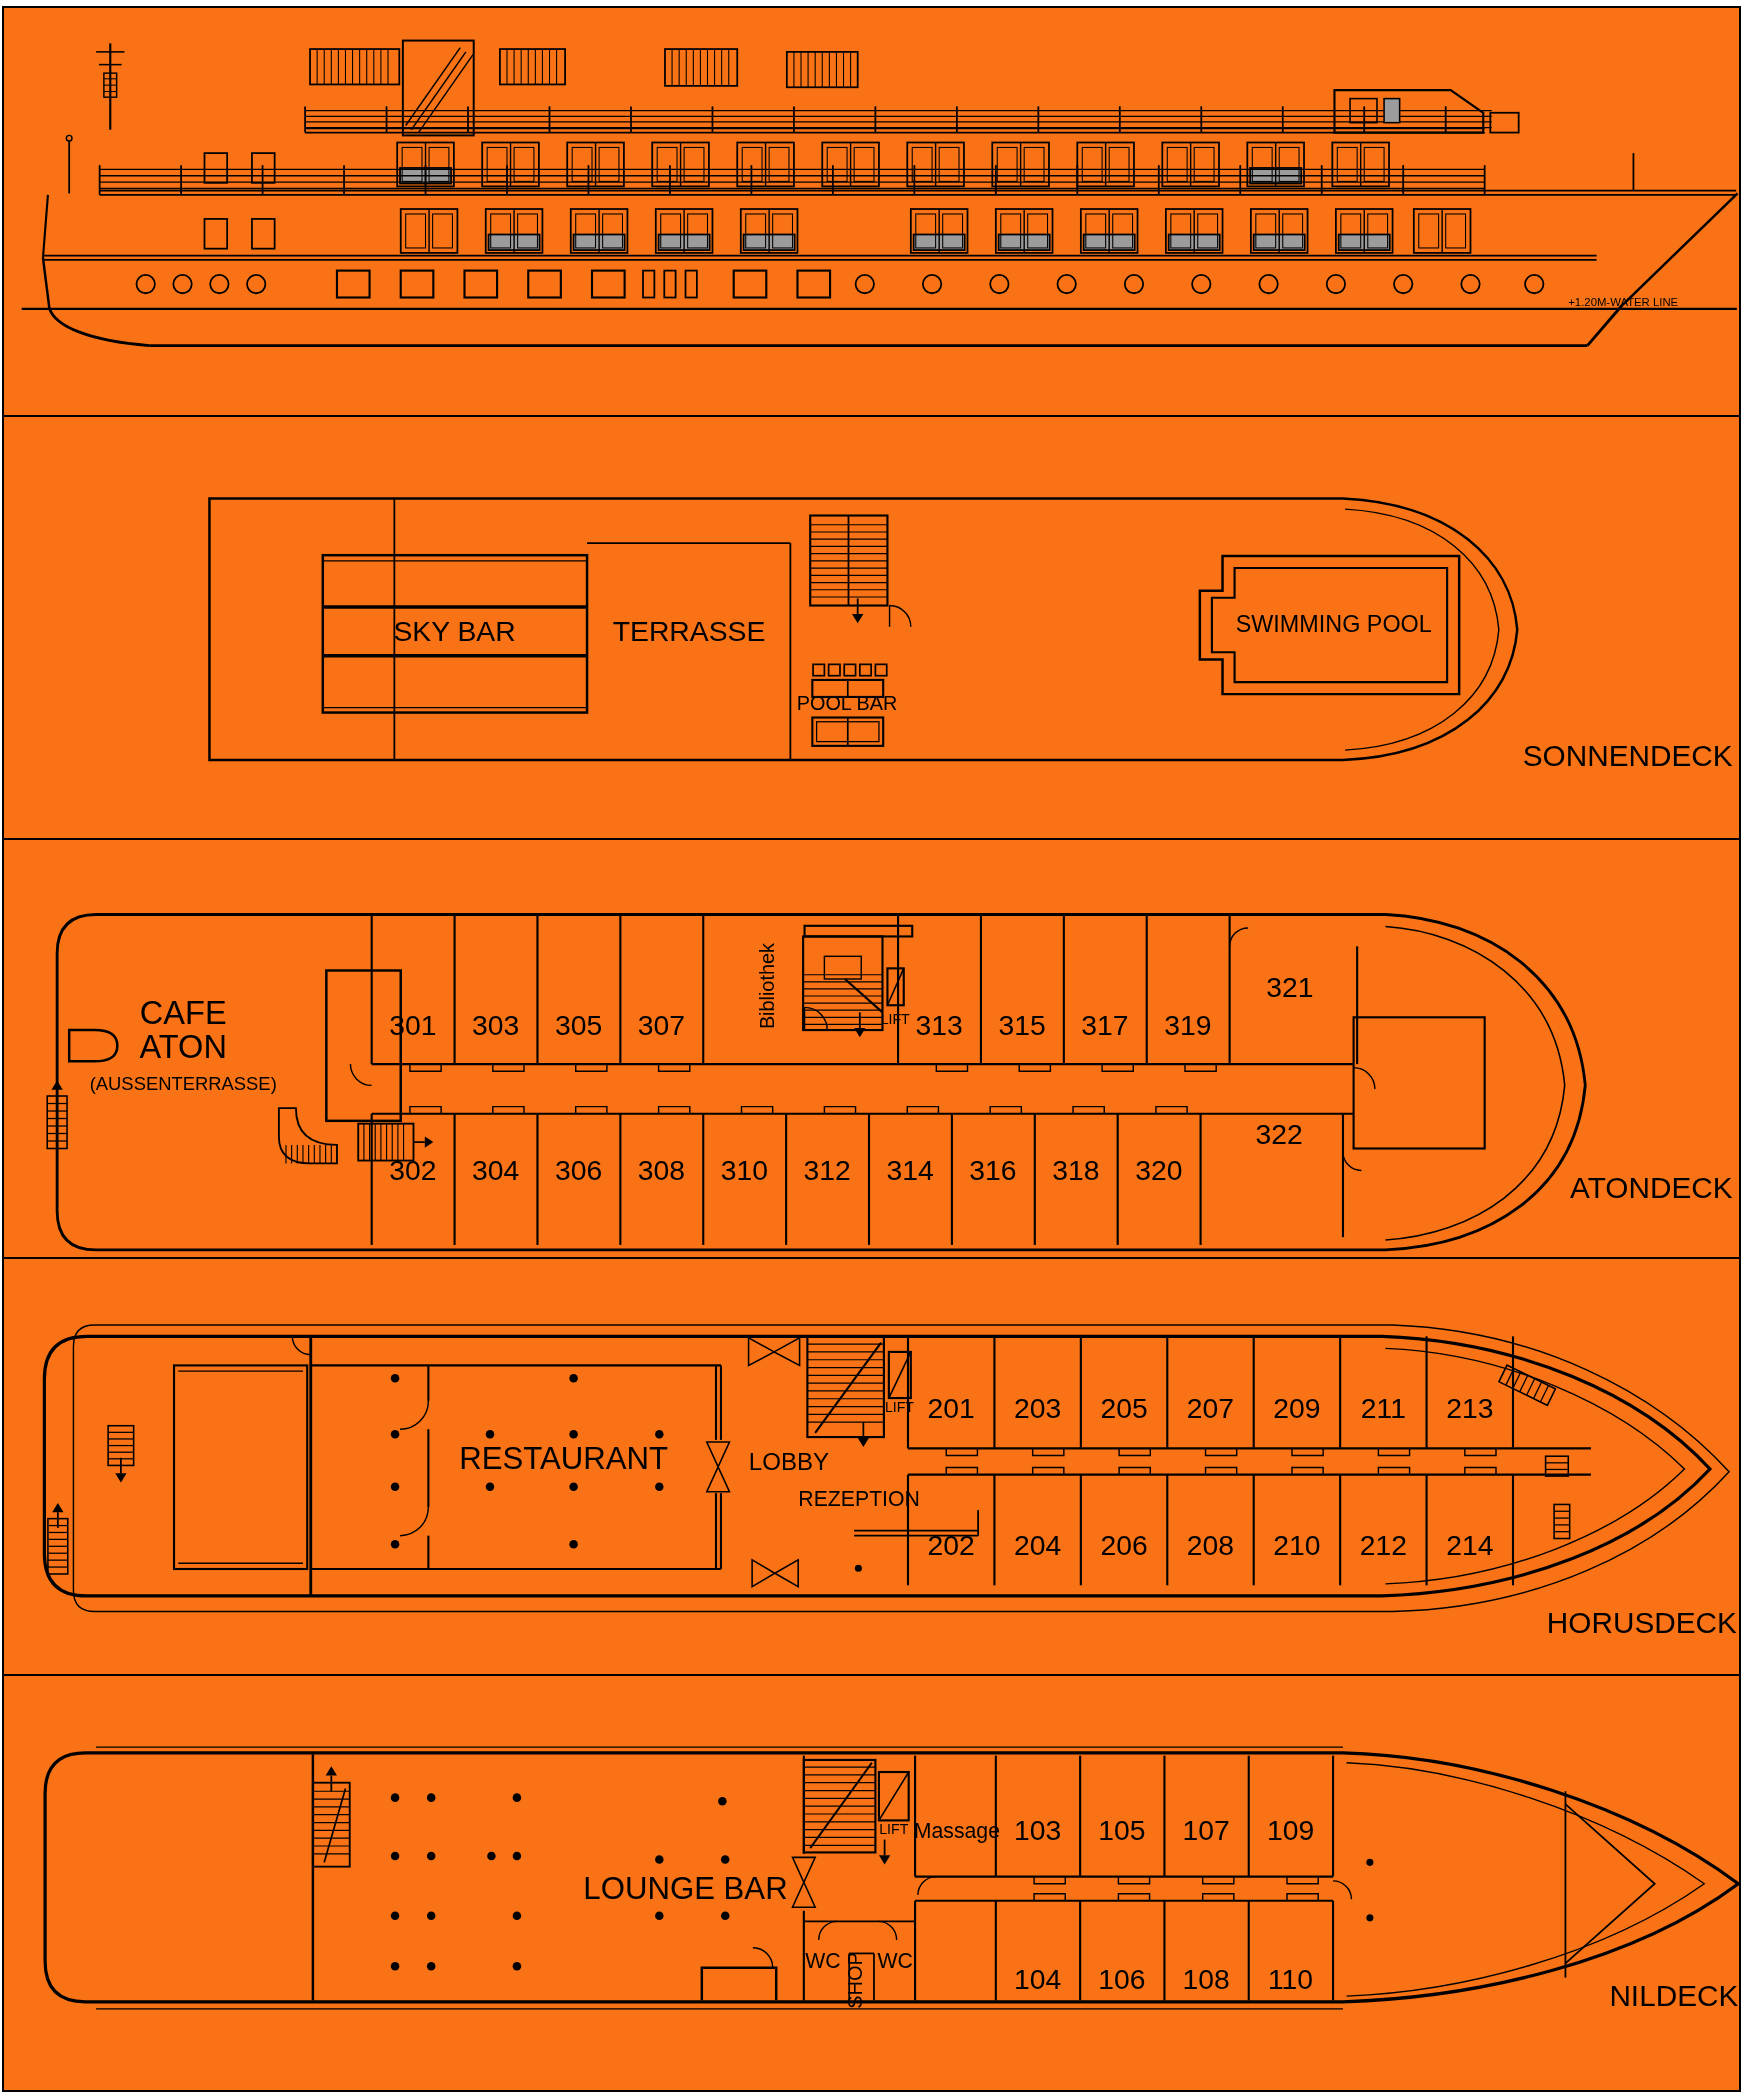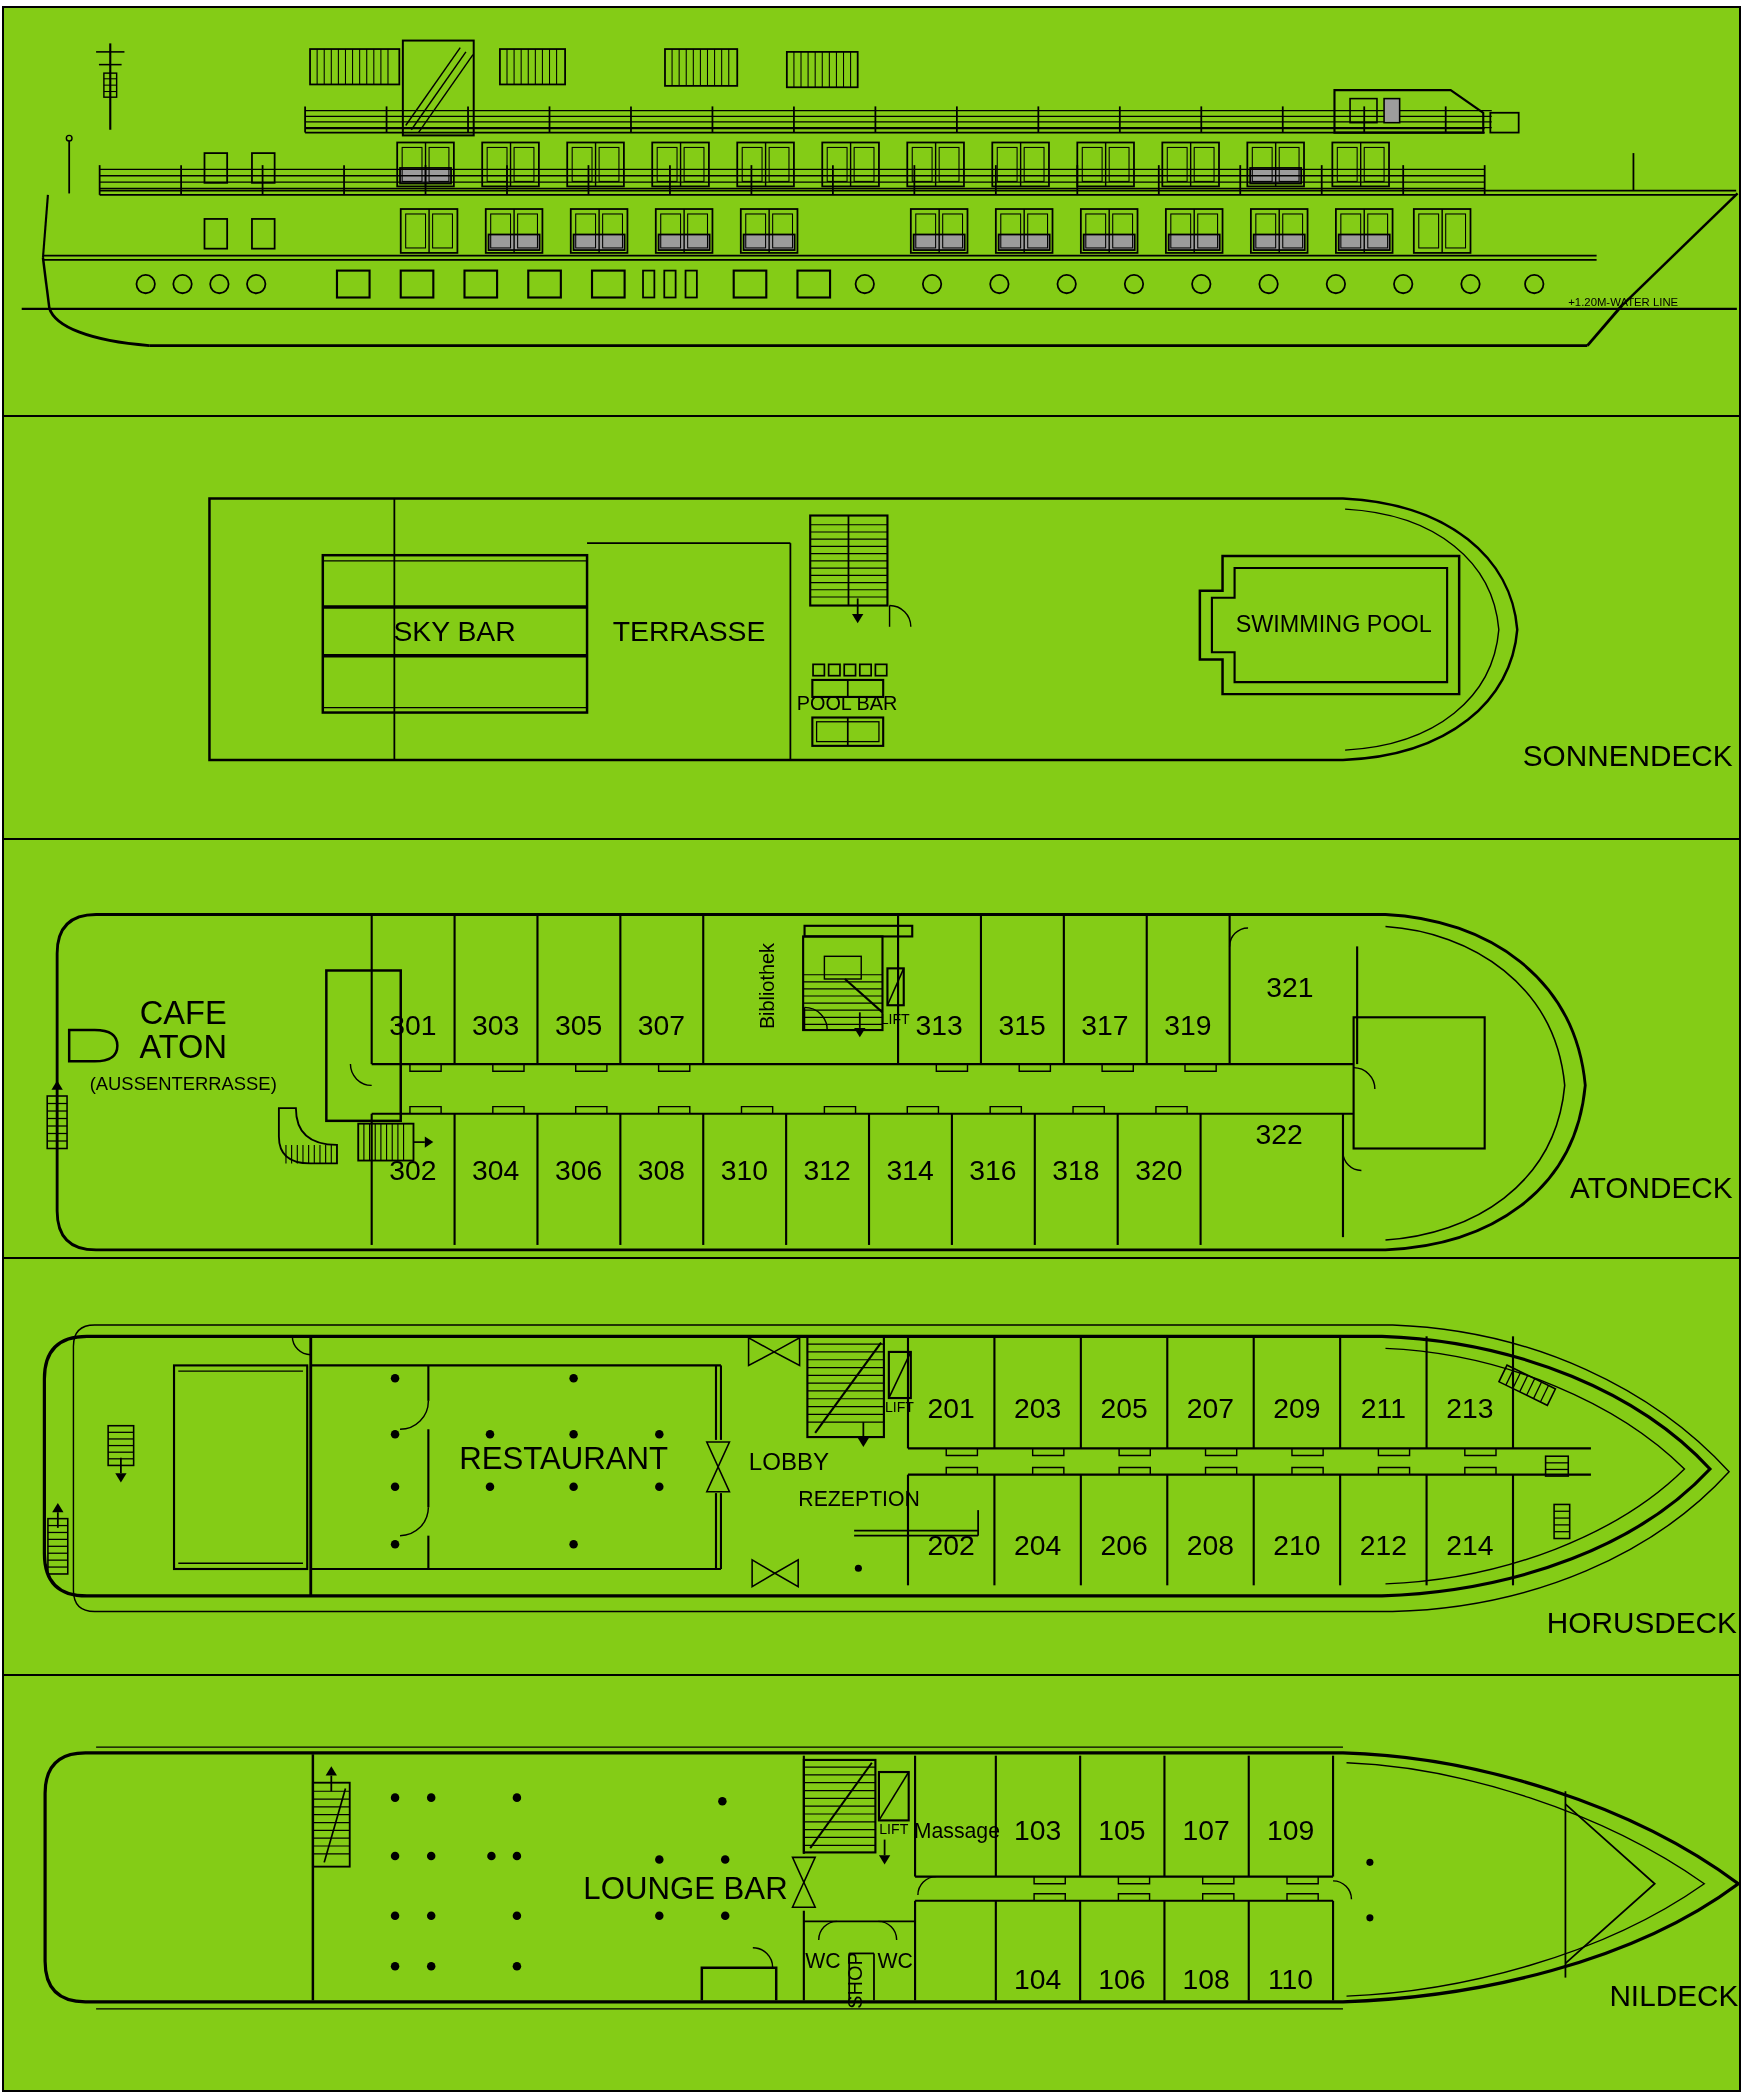--- a/index.html
+++ b/index.html
@@ -1,18 +1,18 @@
 <!DOCTYPE html>
 <html style="font-size:11.3px"><head>
 <meta charset="utf-8">
 <style>
   html,body{margin:0;padding:0;background:#fff;}
   body{width:1744px;height:2097px;position:relative;font-family:"Liberation Sans",sans-serif;}
   .sheet{position:absolute;left:2.1px;top:5.7px;width:1735px;height:2082px;border:2.1px solid #000;
-         display:flex;flex-direction:column;background:#84cc16;}
+         display:flex;flex-direction:column;background:#f97316;}
   .panel{position:relative;width:100%;border-bottom:2.1px solid #000;}
   .panel:last-child{border-bottom:none;flex:1;}
   #p1{height:407px}#p2{height:421px}#p3{height:417px}#p4{height:415px}
   svg{display:block;width:100%;height:100%;}
   svg text{fill:#000;font-family:"Liberation Sans",sans-serif;}
 </style>
 </head>
 <body>
 
 <div class="sheet">

